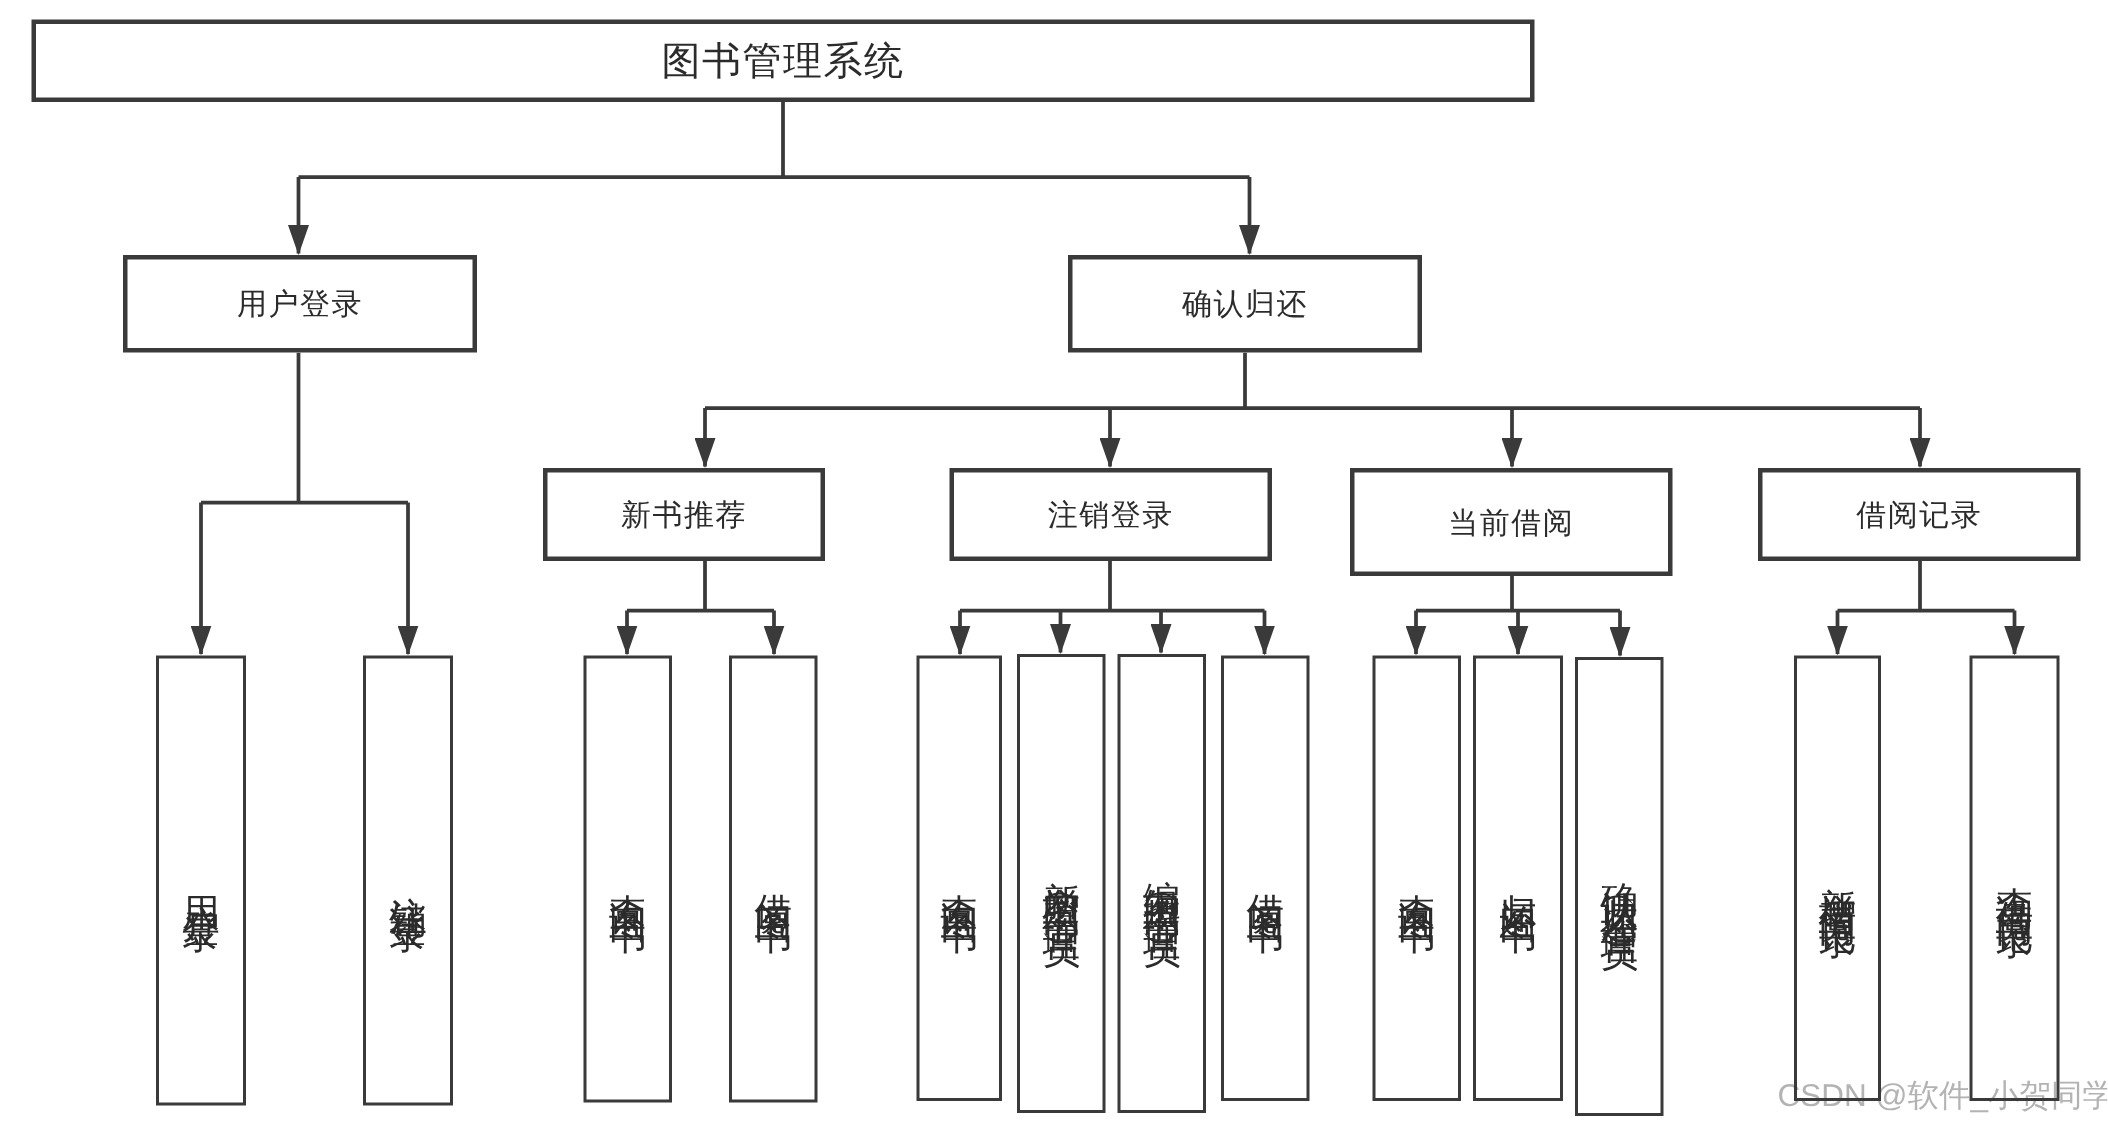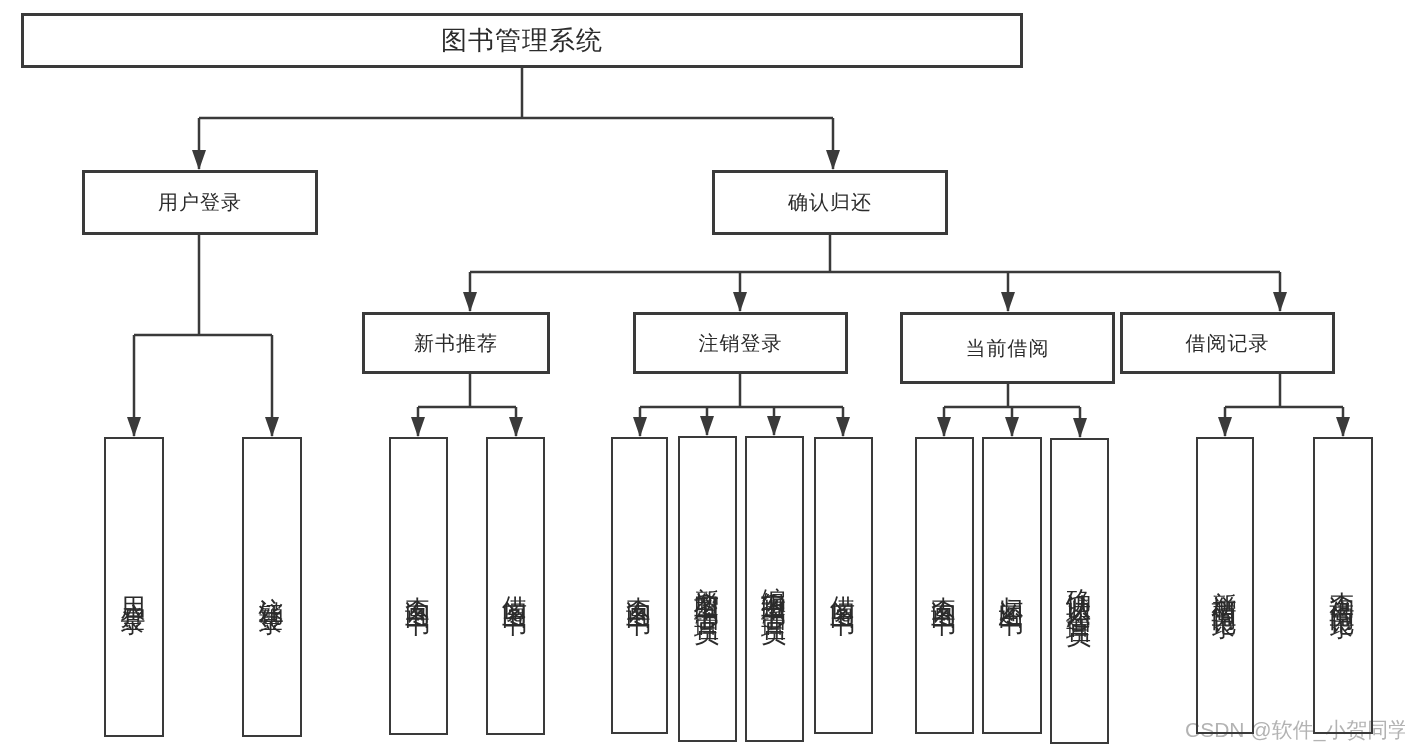--- a/index.html
+++ b/index.html
@@ -108,21 +108,21 @@
   </svg>
 
   <div class="box root" style="left:21px; top:13px; width:1002px; height:55px;">图书管理系统</div>
 
   <div class="box" style="left:82px; top:170px; width:236px; height:65px;">用户登录</div>
   <div class="box" style="left:712px; top:170px; width:236px; height:65px;">确认归还</div>
 
   <div class="box" style="left:362px; top:312px; width:188px; height:62px;">新书推荐</div>
   <div class="box" style="left:633px; top:312px; width:215px; height:62px;">注销登录</div>
   <div class="box" style="left:900px; top:312px; width:215px; height:72px;">当前借阅</div>
-  <div class="box" style="left:1120px; top:312px; width:215px; height:62px;">借阅记录</div>
+  <div class="box" style="left:1172px; top:312px; width:215px; height:62px;">借阅记录</div>
 
   <div class="vbox" style="left:104px; top:437px; width:60px; height:300px;">
     <span class="vtext">用户登录</span>
   </div>
   <div class="vbox" style="left:242px; top:437px; width:60px; height:300px;">
     <span class="vtext">注销登录</span>
   </div>
 
   <div class="vbox" style="left:389px; top:437px; width:59px; height:298px;">
     <span class="vtext">查询图书</span>

